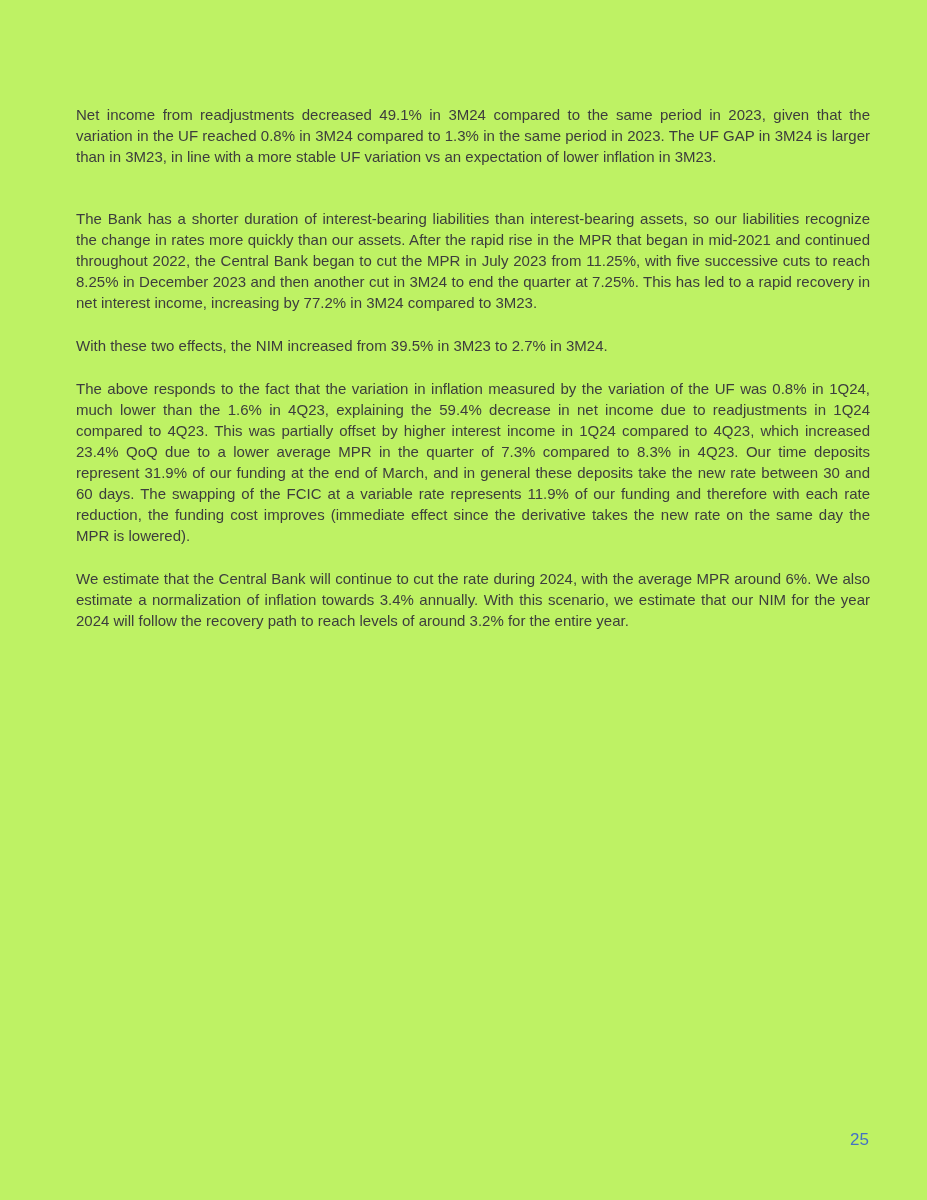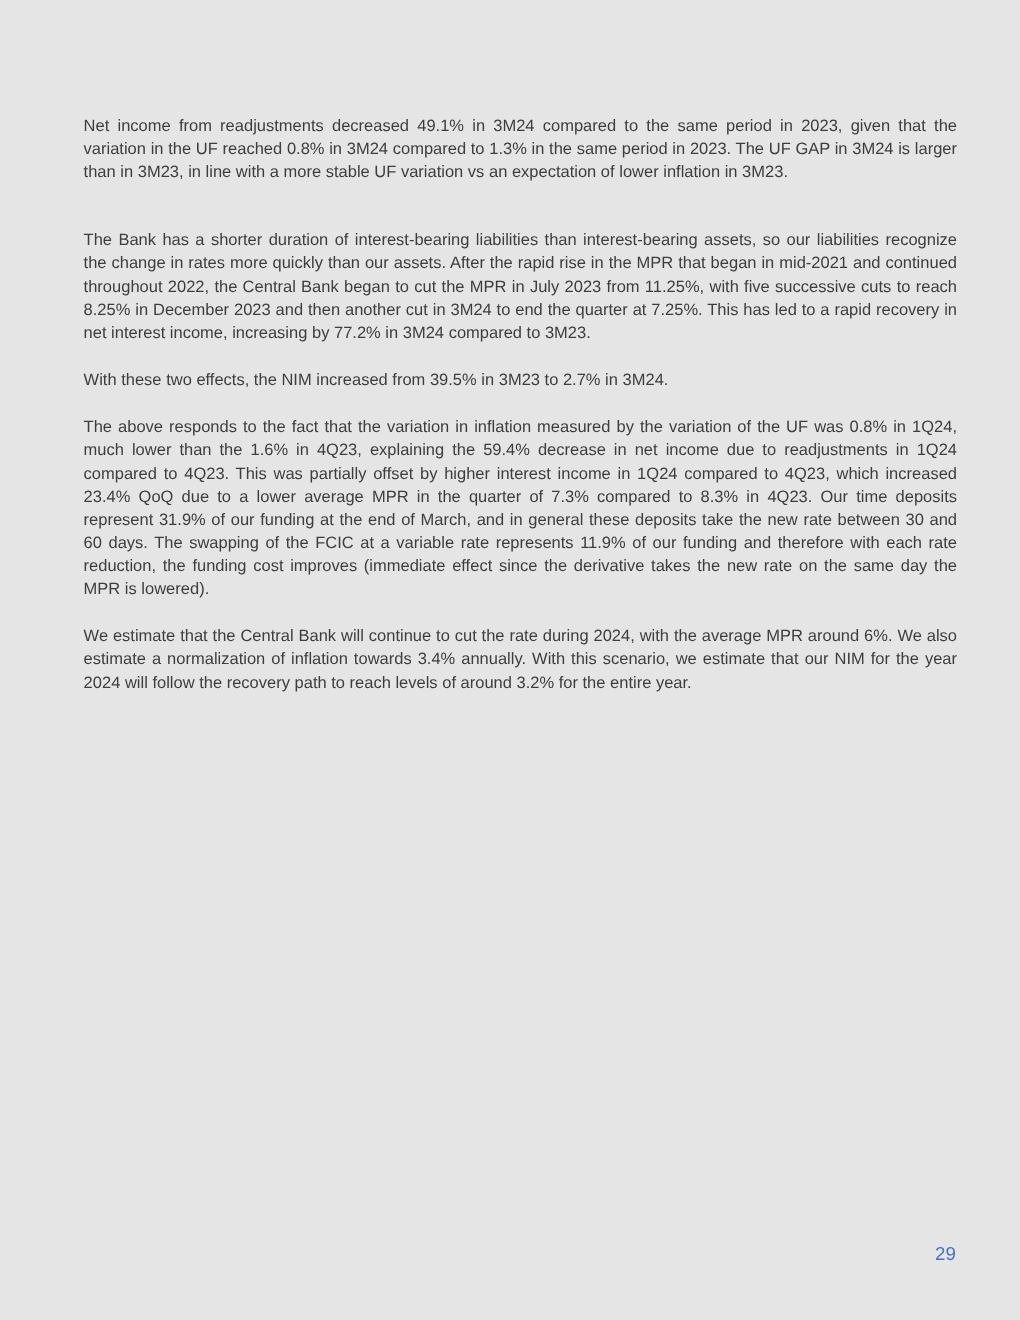--- a/index.html
+++ b/index.html
@@ -4,21 +4,21 @@
 <style>
   html, body {
     margin: 0;
     padding: 0;
     background: #ffffff;
   }
   .page {
     position: relative;
     width: 927px;
     height: 1200px;
-    background: #e5e5e5;
+    background: #bef264;
     overflow: hidden;
     font-family: "Liberation Sans", sans-serif;
   }
   .content {
     position: absolute;
     left: 76px;
     top: 104px;
     width: 794px;
   }
   .para {
@@ -45,14 +45,14 @@
 <body>
 
 <div class="page">
   <main class="content">
     <p class="para">Net income from readjustments decreased 49.1% in 3M24 compared to the same period in 2023, given that the variation in the UF reached 0.8% in 3M24 compared to 1.3% in the same period in 2023. The UF GAP in 3M24 is larger than in 3M23, in line with a more stable UF variation vs an expectation of lower inflation in 3M23.</p>
     <p class="para extra-space">The Bank has a shorter duration of interest-bearing liabilities than interest-bearing assets, so our liabilities recognize the change in rates more quickly than our assets. After the rapid rise in the MPR that began in mid-2021 and continued throughout 2022, the Central Bank began to cut the MPR in July 2023 from 11.25%, with five successive cuts to reach 8.25% in December 2023 and then another cut in 3M24 to end the quarter at 7.25%. This has led to a rapid recovery in net interest income, increasing by 77.2% in 3M24 compared to 3M23.</p>
     <p class="para">With these two effects, the NIM increased from 39.5% in 3M23 to 2.7% in 3M24.</p>
     <p class="para">The above responds to the fact that the variation in inflation measured by the variation of the UF was 0.8% in 1Q24, much lower than the 1.6% in 4Q23, explaining the 59.4% decrease in net income due to readjustments in 1Q24 compared to 4Q23. This was partially offset by higher interest income in 1Q24 compared to 4Q23, which increased 23.4% QoQ due to a lower average MPR in the quarter of 7.3% compared to 8.3% in 4Q23. Our time deposits represent 31.9% of our funding at the end of March, and in general these deposits take the new rate between 30 and 60 days. The swapping of the FCIC at a variable rate represents 11.9% of our funding and therefore with each rate reduction, the funding cost improves (immediate effect since the derivative takes the new rate on the same day the MPR is lowered).</p>
     <p class="para">We estimate that the Central Bank will continue to cut the rate during 2024, with the average MPR around 6%. We also estimate a normalization of inflation towards 3.4% annually. With this scenario, we estimate that our NIM for the year 2024 will follow the recovery path to reach levels of around 3.2% for the entire year.</p>
   </main>
-  <div class="page-number">29</div>
+  <div class="page-number">25</div>
 </div>
 
 </body></html>

